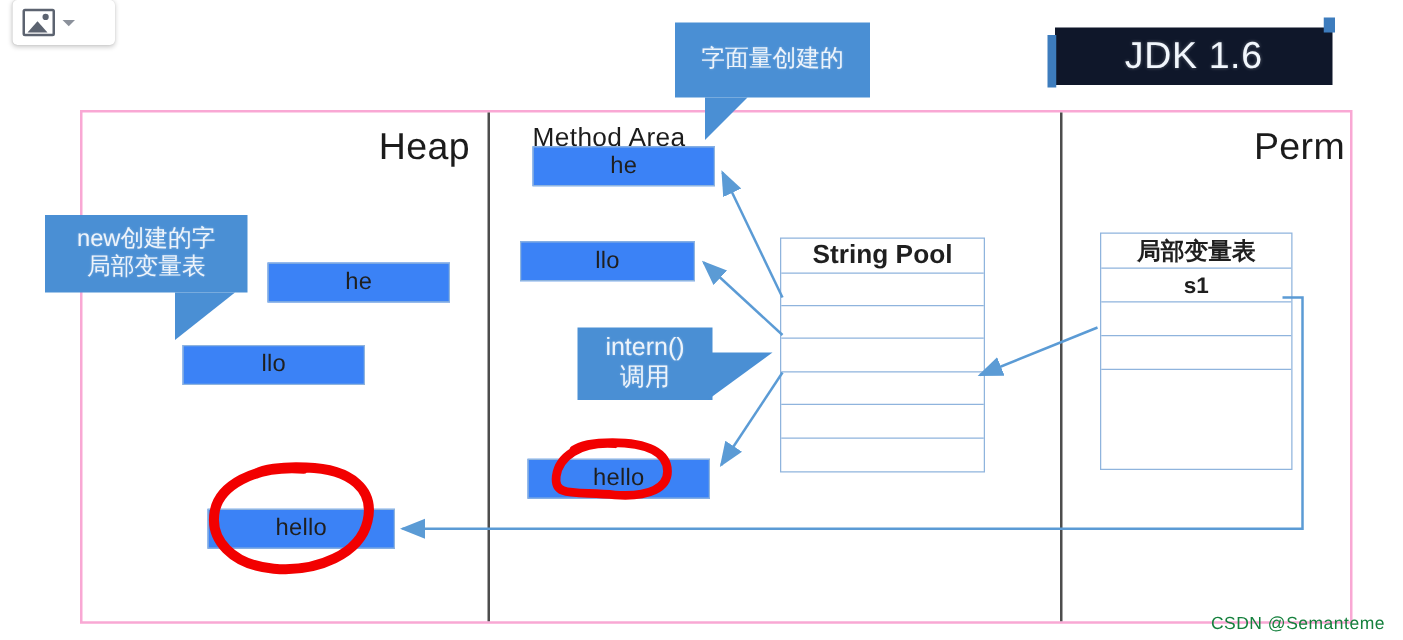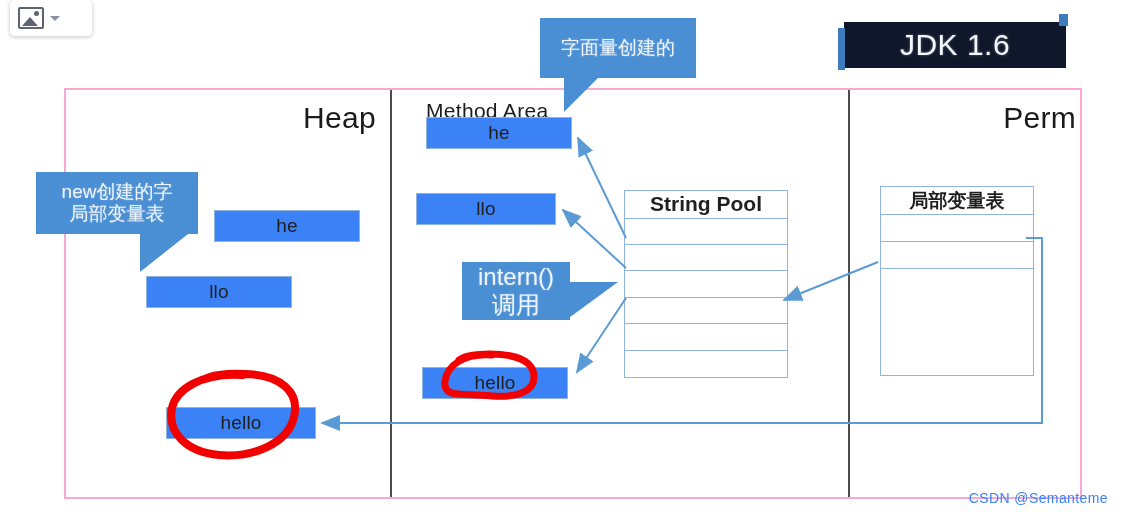--- a/index.html
+++ b/index.html
@@ -135,21 +135,21 @@
   }
 
   #callout-new { left: 14px; top: 172px; width: 162px; height: 62px; font-size: 19px; text-align: center; }
   #callout-new .tail {
     left: 104px; top: 62px;
     border-left: 0 solid transparent;
     border-right: 48px solid transparent;
     border-top: 38px solid #4a8fd4;
   }
 
-  #callout-intern { left: 440px; top: 262px; width: 108px; height: 58px; font-size: 24px; }
+  #callout-intern { left: 440px; top: 262px; width: 108px; height: 58px; font-size: 20px; }
   #callout-intern .tail {
     left: 104px; top: 20px;
     border-top: 0 solid transparent;
     border-bottom: 38px solid transparent;
     border-left: 52px solid #4a8fd4;
   }
 
   
   #jdk-ribbon {
     position: absolute; left: 844px; top: 22px;
@@ -173,21 +173,21 @@
   
   svg.overlay {
     position: absolute; left: 0; top: 0;
     width: 1122px; height: 512px;
     pointer-events: none;
   }
 
   
   #watermark {
     position: absolute; right: 14px; bottom: 6px;
-    font-size: 14px; color: #3b82f6; letter-spacing: .4px;
+    font-size: 14px; color: #15803d; letter-spacing: .4px;
   }
 </style>
 </head>
 <body>
 
 <div id="root">
 
   <div class="toolbar-card">
     <span class="img-btn">
       <span class="sun"></span>
@@ -219,20 +219,21 @@
     <div class="row"></div>
     <div class="row"></div>
     <div class="row"></div>
     <div class="row"></div>
     <div class="row"></div>
     <div class="row"></div>
   </div>
 
   <div class="tbl" id="local-var-table">
     <div class="row head">局部变量表</div>
+    <div class="row">s1</div>
     <div class="row"></div>
     <div class="row"></div>
     <div class="row"></div>
   </div>
 
   <svg class="overlay" viewBox="0 0 1122 512">
     <defs>
       <marker id="ah" markerWidth="11" markerHeight="11" refX="9" refY="4" orient="auto">
         <path d="M0,0 L10,4 L0,8 z" fill="#5b9bd5"></path>
       </marker>

